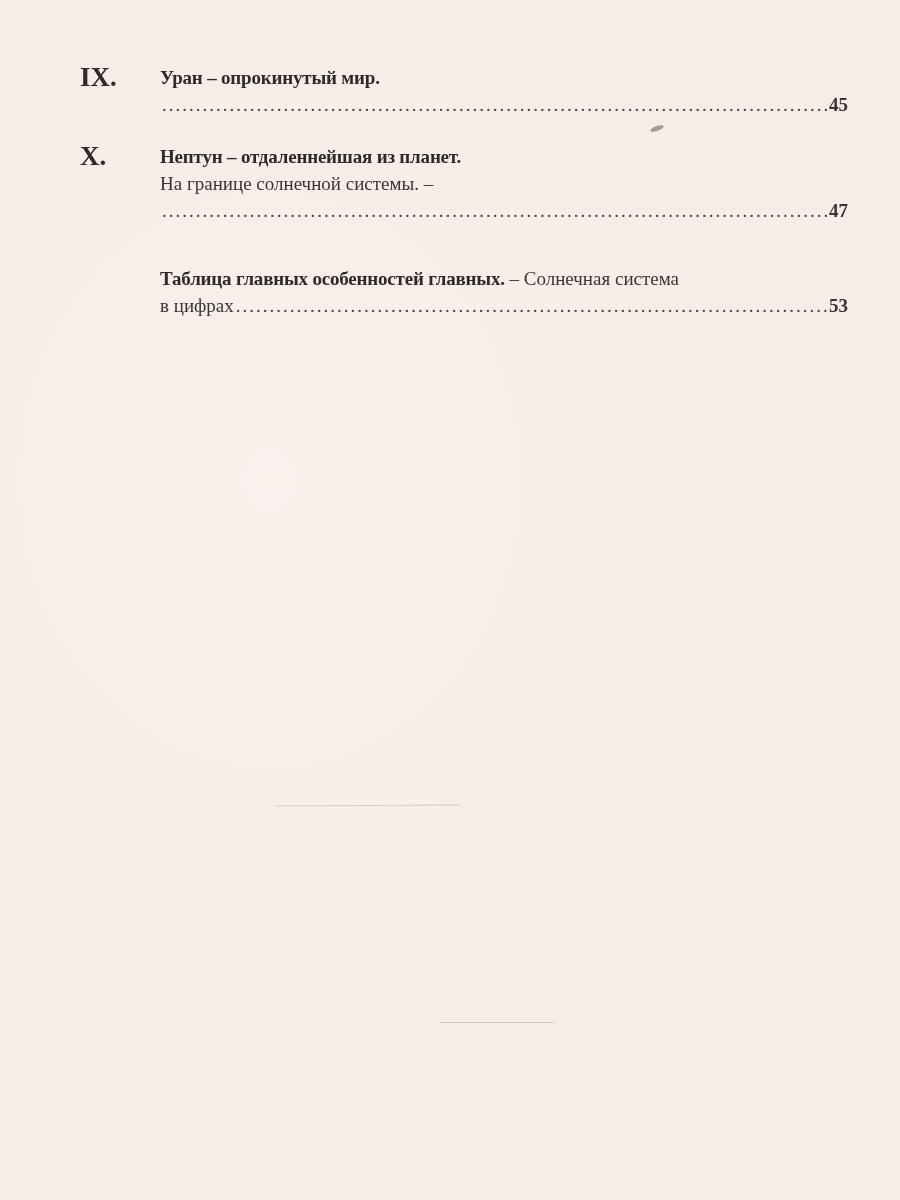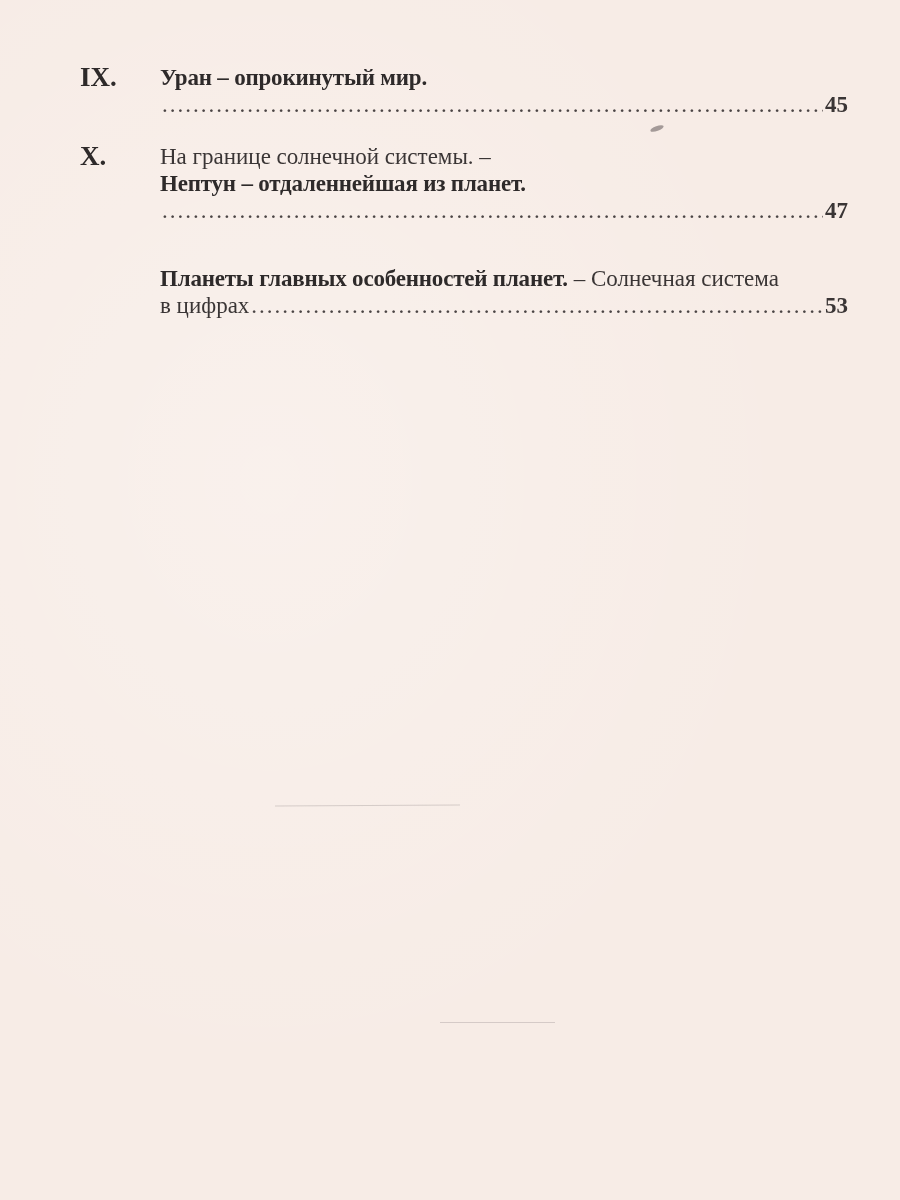--- a/index.html
+++ b/index.html
@@ -28,21 +28,21 @@
       position: absolute;
       left: 0;
       top: 0;
       font-weight: bold;
       font-size: 27px;
       line-height: 27px;
       color: #2e2a2a;
     }
     .body {
       margin-left: 80px;
-      font-size: 23px;
+      font-size: 19px;
       line-height: 27px;
     }
     .title {
       font-weight: bold;
       color: #2e2a2a;
       letter-spacing: -0.2px;
     }
     .line { display: block; white-space: nowrap; }
     .leader {
       display: flex;
@@ -92,33 +92,33 @@
       <div class="leader">
         <span class="dots"></span>
         <span class="pg">45</span>
       </div>
     </div>
   </div>
 
   <div class="entry" style="top:143px;">
     <span class="num">X.</span>
     <div class="body">
+      <span class="line title">Нептун – отдаленнейшая из планет.</span>
       <span class="line">На границе солнечной системы. –</span>
-      <span class="line title">Нептун – отдаленнейшая из планет.</span>
       <div class="leader">
         <span class="dots"></span>
         <span class="pg">47</span>
       </div>
     </div>
   </div>
 
   <div class="entry" style="top:265px;">
     <div class="body">
       <span class="line">
-        <span class="title">Планеты главных особенностей планет.</span><span> – Солнечная система</span>
+        <span class="title">Таблица главных особенностей главных.</span><span> – Солнечная система</span>
       </span>
       <div class="leader">
         <span class="txt">в цифрах</span>
         <span class="dots"></span>
         <span class="pg">53</span>
       </div>
     </div>
   </div>
 
 </div>

